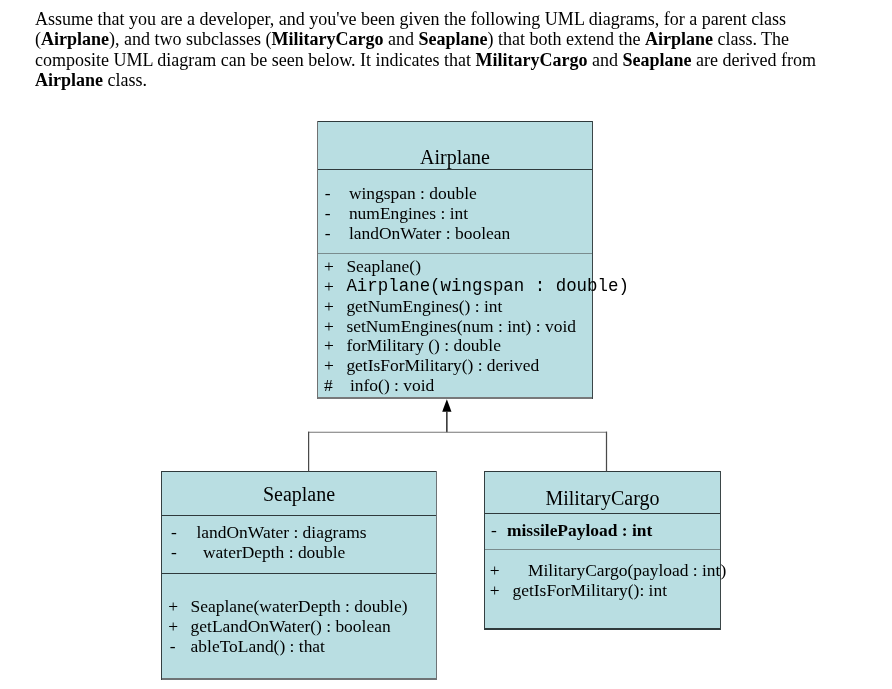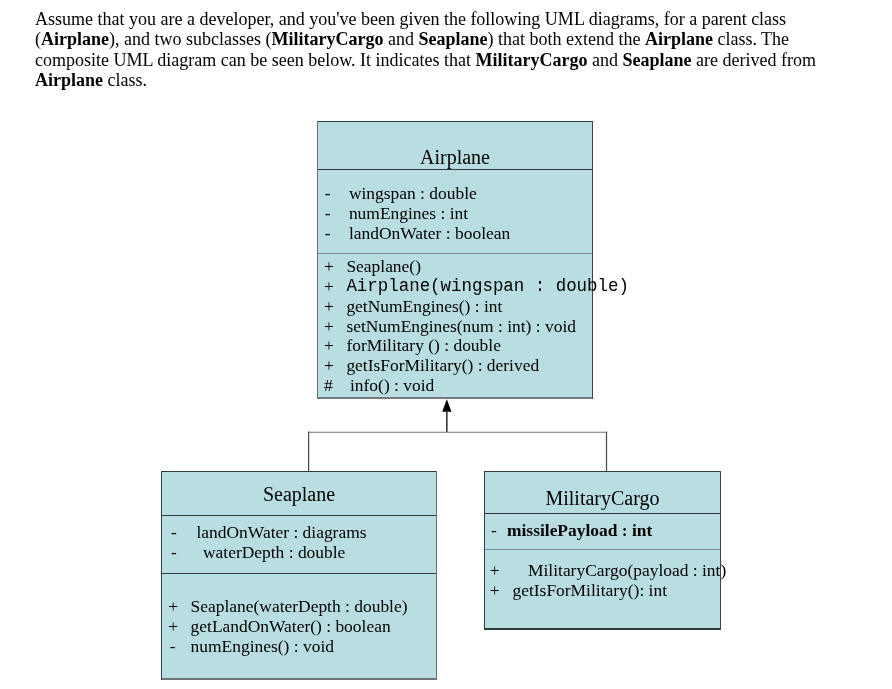--- a/index.html
+++ b/index.html
@@ -88,21 +88,21 @@
     <div class="divider" style="left: 0px; top: 102.4px; width: 276px; background: rgb(47, 58, 60);"></div>
     <div class="edge" style="left: 0px; top: 0px; width: 276px; height: 1.2px; background: rgb(47, 58, 60);"></div>
     <div class="edge" style="left: 0px; top: 207.4px; width: 276px; height: 1.6px; background: rgb(110, 115, 117);"></div>
     <div class="edge" style="left: 0px; top: 0px; width: 1.2px; height: 209px; background: rgb(52, 63, 65);"></div>
     <div class="edge" style="left: 274.8px; top: 0px; width: 1.2px; height: 209px; background: rgb(110, 115, 118);"></div>
     <div class="uml-title" style="top: 11.58px; height: 23.2px; line-height: 23.2px;">Seaplane</div>
     <div class="row" style="left: 0px; top: 50.752px; height: 20.242px; line-height: 20.242px;"><span class="vis" style="left: 10.1px;">-</span><span class="sig" style="left: 35.5px;">landOnWater : diagrams</span></div>
     <div class="row" style="left: 0px; top: 70.6521px; height: 20.242px; line-height: 20.242px;"><span class="vis" style="left: 10.1px;">-</span><span class="sig" style="left: 42px;">waterDepth : double</span></div>
     <div class="row" style="left: 0px; top: 124.852px; height: 20.242px; line-height: 20.242px;"><span class="vis" style="left: 7.3px;">+</span><span class="sig" style="left: 29.6px;">Seaplane(waterDepth : double)</span></div>
     <div class="row" style="left: 0px; top: 144.752px; height: 20.242px; line-height: 20.242px;"><span class="vis" style="left: 7.3px;">+</span><span class="sig" style="left: 29.6px;">getLandOnWater() : boolean</span></div>
-    <div class="row" style="left: 0px; top: 164.552px; height: 20.242px; line-height: 20.242px;"><span class="vis" style="left: 8.8px;">-</span><span class="sig" style="left: 29.6px;">numEngines() : void</span></div>
+    <div class="row" style="left: 0px; top: 164.552px; height: 20.242px; line-height: 20.242px;"><span class="vis" style="left: 8.8px;">-</span><span class="sig" style="left: 29.6px;">ableToLand() : that</span></div>
   </div>
 <div class="uml-box" id="box-militarycargo" style="left: 484px; top: 471px; width: 237px; height: 158.8px;">
     <div class="divider" style="left: 0px; top: 42.4px; width: 237px; background: rgb(47, 58, 60);"></div>
     <div class="divider" style="left: 0px; top: 77.8px; width: 237px; background: rgb(122, 140, 142);"></div>
     <div class="edge" style="left: 0px; top: 0px; width: 237px; height: 1.2px; background: rgb(47, 58, 60);"></div>
     <div class="edge" style="left: 0px; top: 157.2px; width: 237px; height: 1.6px; background: rgb(47, 58, 60);"></div>
     <div class="edge" style="left: 0px; top: 0px; width: 1.2px; height: 158.8px; background: rgb(52, 63, 65);"></div>
     <div class="edge" style="left: 235.8px; top: 0px; width: 1.2px; height: 158.8px; background: rgb(59, 70, 72);"></div>
     <div class="uml-title" style="top: 15.78px; height: 23.2px; line-height: 23.2px;">MilitaryCargo</div>
     <div class="row" style="left: 0px; top: 49.452px; height: 20.242px; line-height: 20.242px;"><span class="vis" style="left: 7px;">-</span><span class="sig" style="left: 23px; font-weight: bold;">missilePayload : int</span></div>

